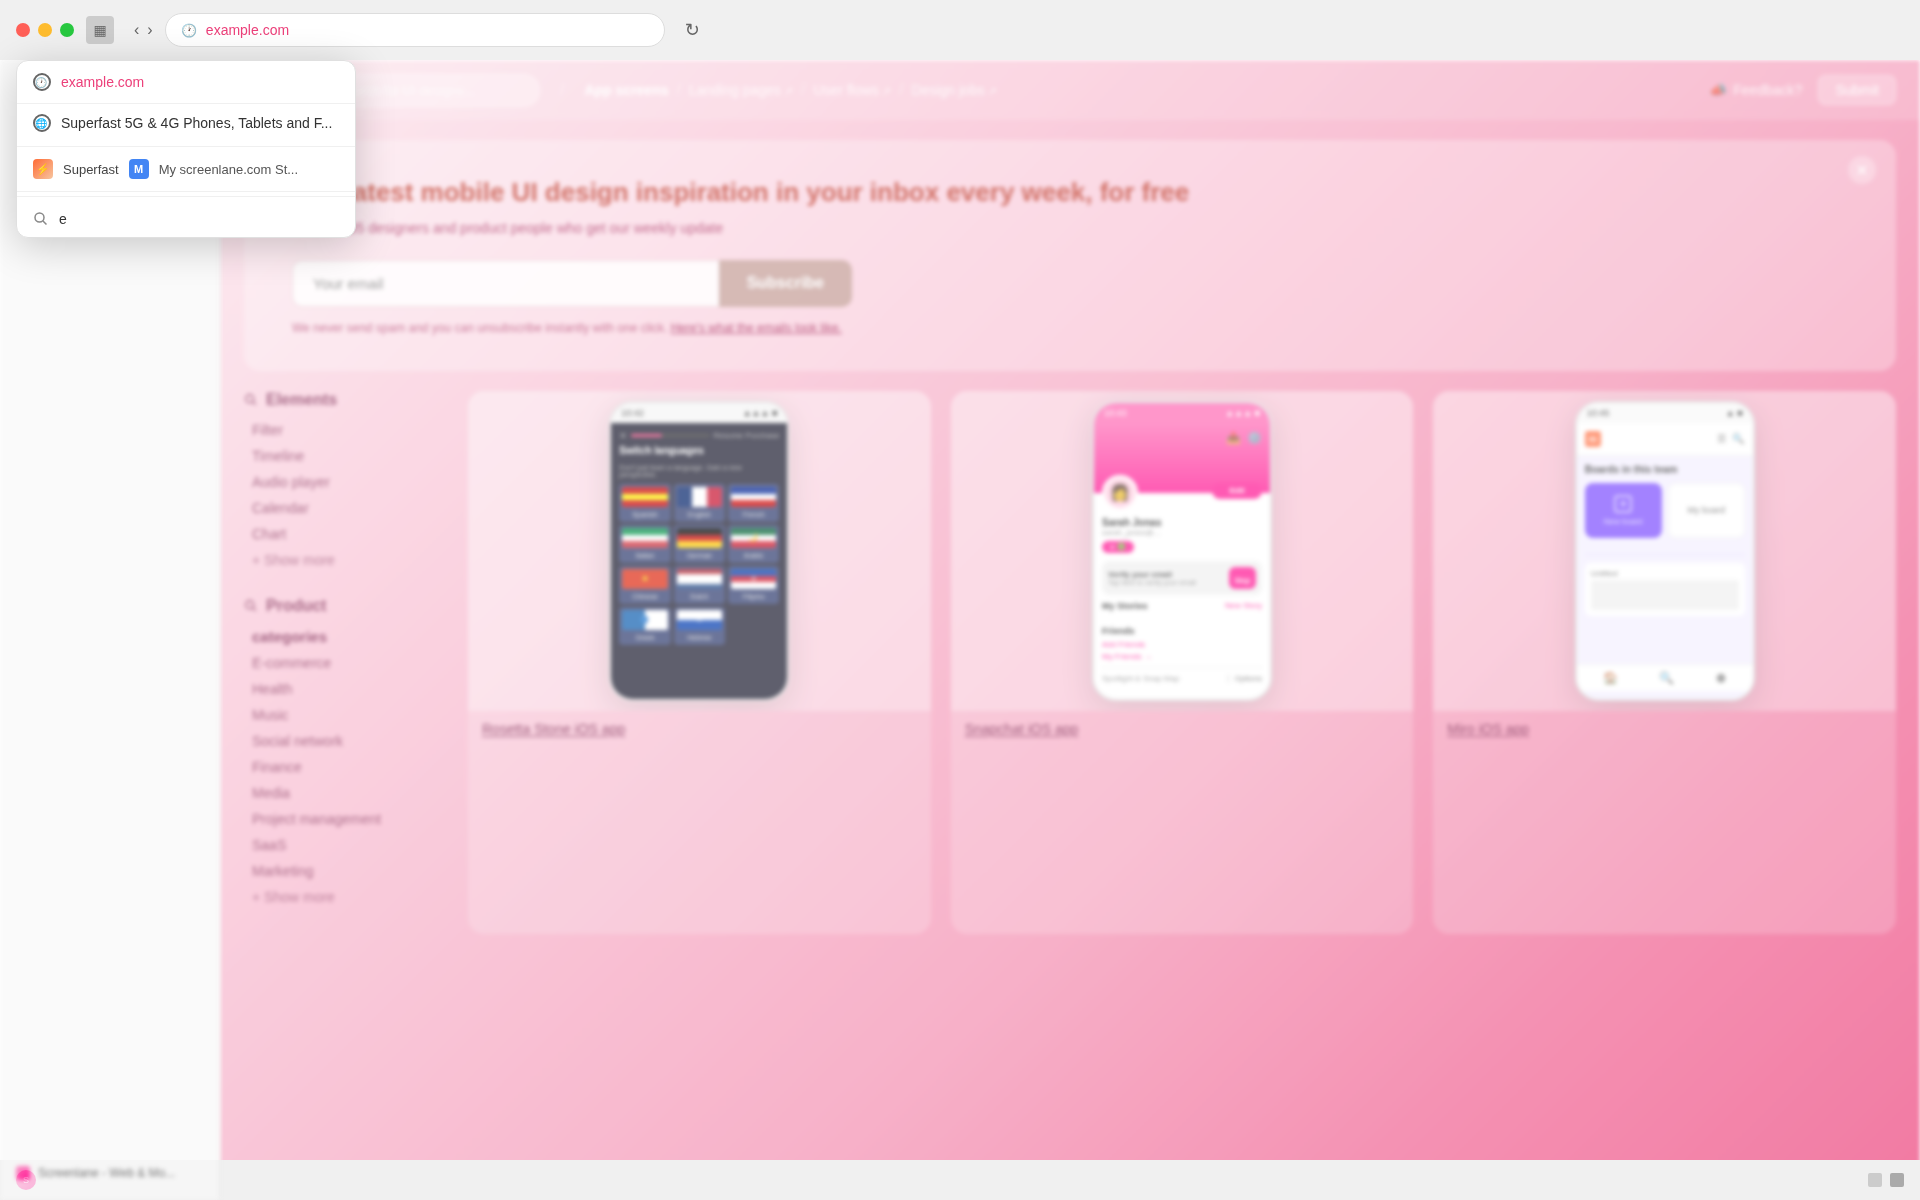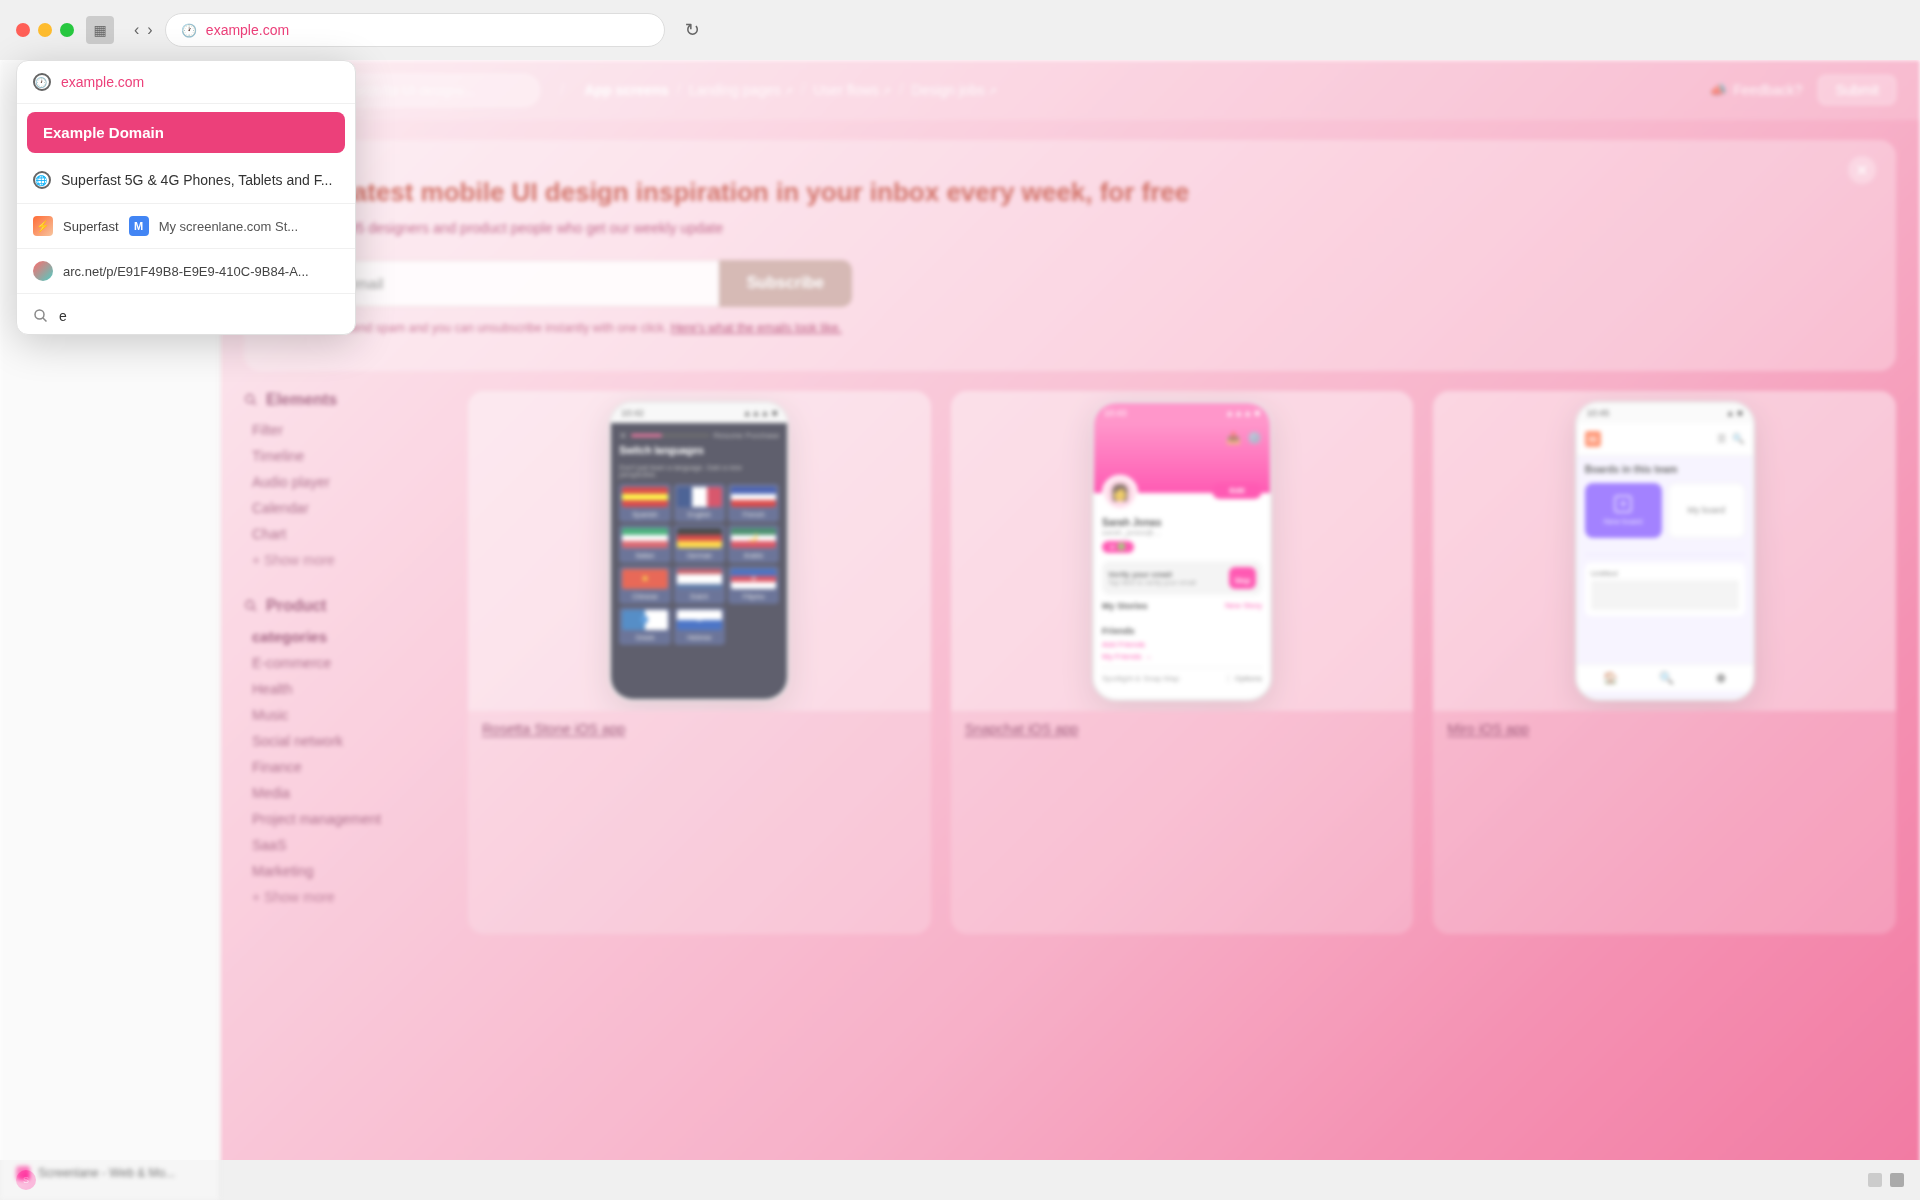--- a/index.html
+++ b/index.html
@@ -554,37 +554,32 @@
   <div style="margin-left:8px;">
     <span class="share-icon">↻</span>
   </div>
 </div>
 
 <div class="dropdown-box">
   <div class="dropdown-url-row">
     <div class="dropdown-url-icon">🕐</div>
     <span><span class="url-highlight">example.com</span></span>
   </div>
-  <div class="dropdown-selected-item">Example Domain</div>
   <div class="dropdown-item">
     <div class="dropdown-url-icon">🌐</div>
     <span>Superfast 5G &amp; 4G Phones, Tablets and F...</span>
   </div>
   <div class="dropdown-divider"></div>
   <div class="dropdown-ext-item">
     <div class="ext-icon-bolt">⚡</div>
     <span class="ext-text">Superfast</span>
     <div class="ext-icon-m">M</div>
     <span class="ext-text" style="color:#555;">My screenlane.com St...</span>
   </div>
   <div class="dropdown-divider"></div>
-  <div class="dropdown-arc-item">
-    <div class="arc-icon"></div>
-    <span class="ext-text">arc.net/p/E91F49B8-E9E9-410C-9B84-A...</span>
-  </div>
   <div class="dropdown-divider"></div>
   <div class="dropdown-search-item">
     <svg class="search-icon-sm" viewBox="0 0 16 16" fill="none">
       <circle cx="6.5" cy="6.5" r="4.5" stroke="#888" stroke-width="1.5"></circle>
       <path d="M10 10L13.5 13.5" stroke="#888" stroke-width="1.5"></path>
     </svg>
     <span>e</span>
   </div>
 </div>
 

